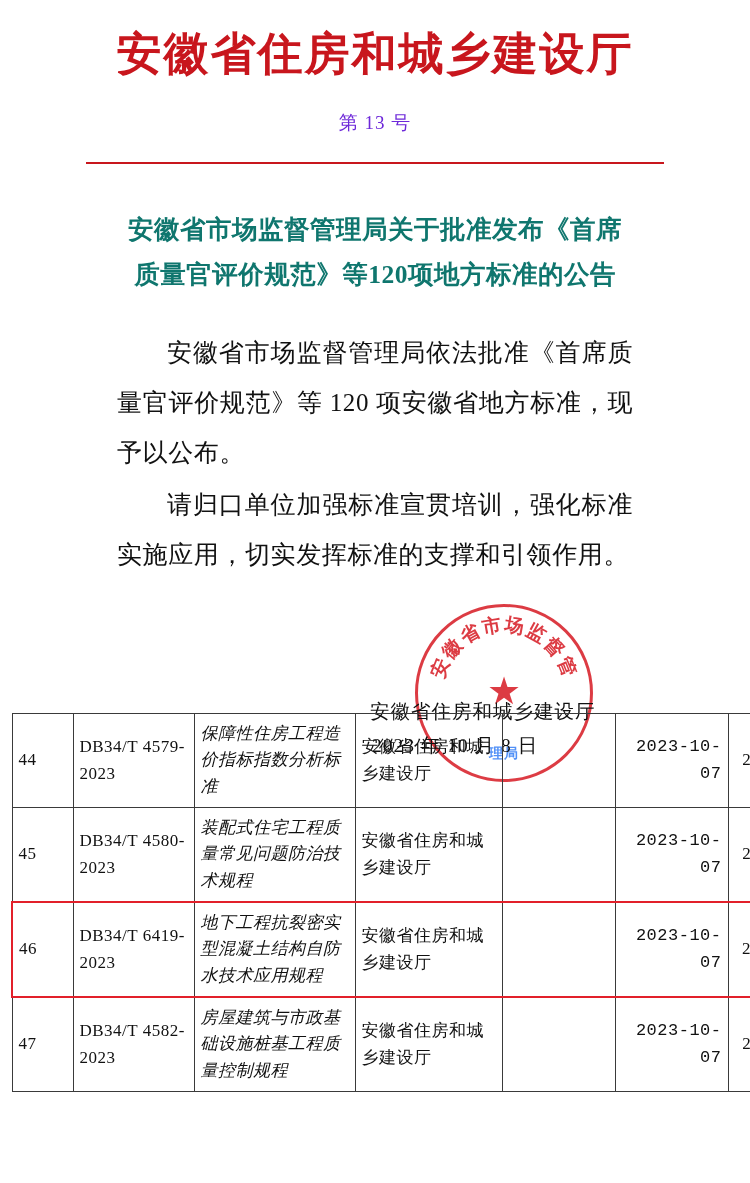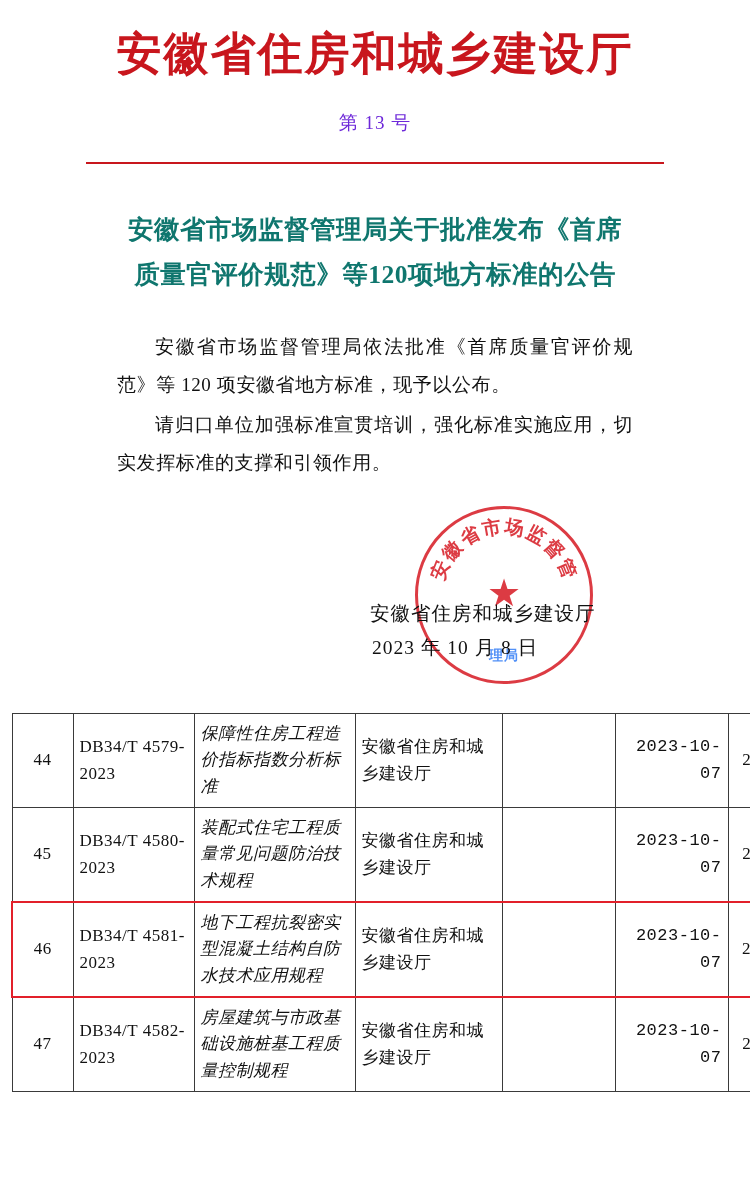--- a/index.html
+++ b/index.html
@@ -61,21 +61,21 @@
     font-size: 25.5px;
     line-height: 1.75;
     letter-spacing: 0.5px;
     color: #0f766e;
   }
 
   
   .body-text {
     margin: 30px auto 0 auto;
     width: 516px;
-    font-size: 19px;
+    font-size: 25px;
     line-height: 2.0;
     letter-spacing: 0.6px;
     color: #111;
     text-align: justify;
   }
   .body-text p {
     margin: 0 0 2px 0;
     text-indent: 2em;
   }
 
@@ -158,21 +158,21 @@
     font-size: 17px;
     color: #111;
   }
   table.std td {
     border: 1px solid #3a3a3a;
     padding: 7px 6px;
     vertical-align: middle;
     line-height: 1.55;
     letter-spacing: 0.5px;
   }
-  td.c-idx   { width: 48px;  text-align: center; }
+  td.c-idx   { width: 48px;  }
   td.c-code  { width: 108px; text-align: left; padding-left: 9px; }
   td.c-name  { width: 148px; text-align: left; padding-left: 9px; font-style: italic; }
   td.c-org   { width: 134px; text-align: left; padding-left: 9px; }
   td.c-blank { width: 100px; }
   td.c-d1    { width: 100px; text-align: right; font-family: Liberation Mono, monospace; }
   td.c-d2    { width: 100px; text-align: center; font-family: "Liberation Serif", serif; }
 
   tr.highlight td {
     border-top: 2.5px solid #e2202a;
     border-bottom: 2.5px solid #e2202a;
@@ -236,21 +236,21 @@
           <td class="c-idx">45</td>
           <td class="c-code">DB34/T 4580-2023</td>
           <td class="c-name">装配式住宅工程质量常见问题防治技术规程</td>
           <td class="c-org">安徽省住房和城乡建设厅</td>
           <td class="c-blank"></td>
           <td class="c-d1">2023-10-07</td>
           <td class="c-d2">2024-04-07</td>
         </tr>
         <tr class="highlight">
           <td class="c-idx">46</td>
-          <td class="c-code">DB34/T 4581-2023</td>
+          <td class="c-code">DB34/T 6419-2023</td>
           <td class="c-name">地下工程抗裂密实型混凝土结构自防水技术应用规程</td>
           <td class="c-org">安徽省住房和城乡建设厅</td>
           <td class="c-blank"></td>
           <td class="c-d1">2023-10-07</td>
           <td class="c-d2">2024-04-07</td>
         </tr>
         <tr>
           <td class="c-idx">47</td>
           <td class="c-code">DB34/T 4582-2023</td>
           <td class="c-name">房屋建筑与市政基础设施桩基工程质量控制规程</td>

